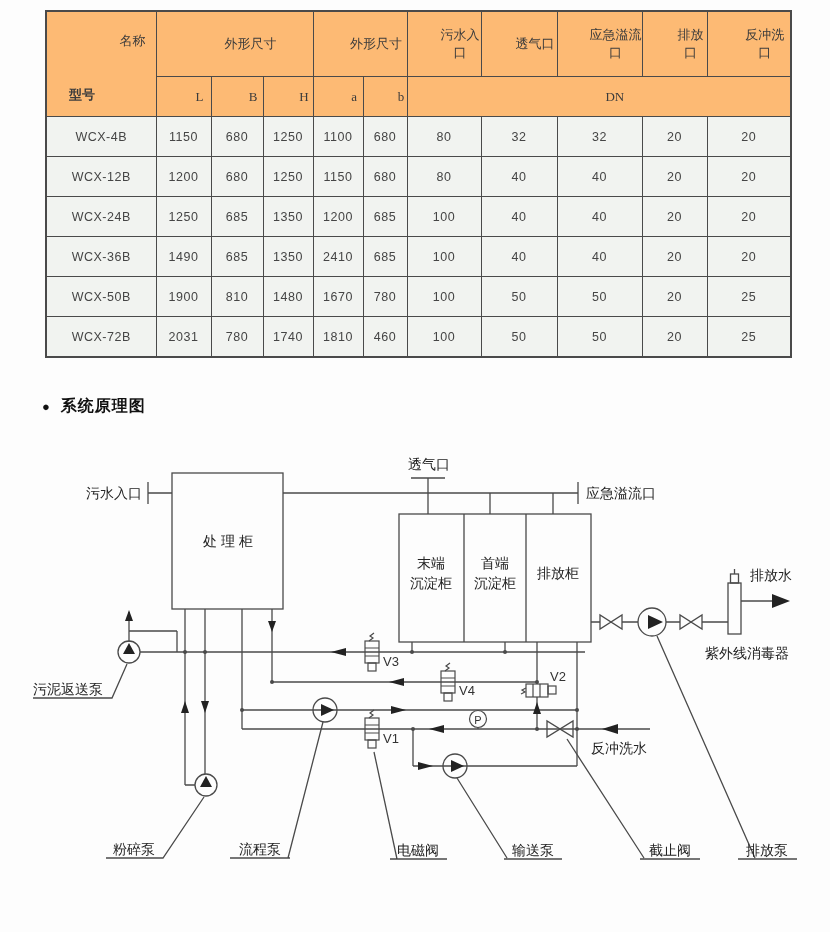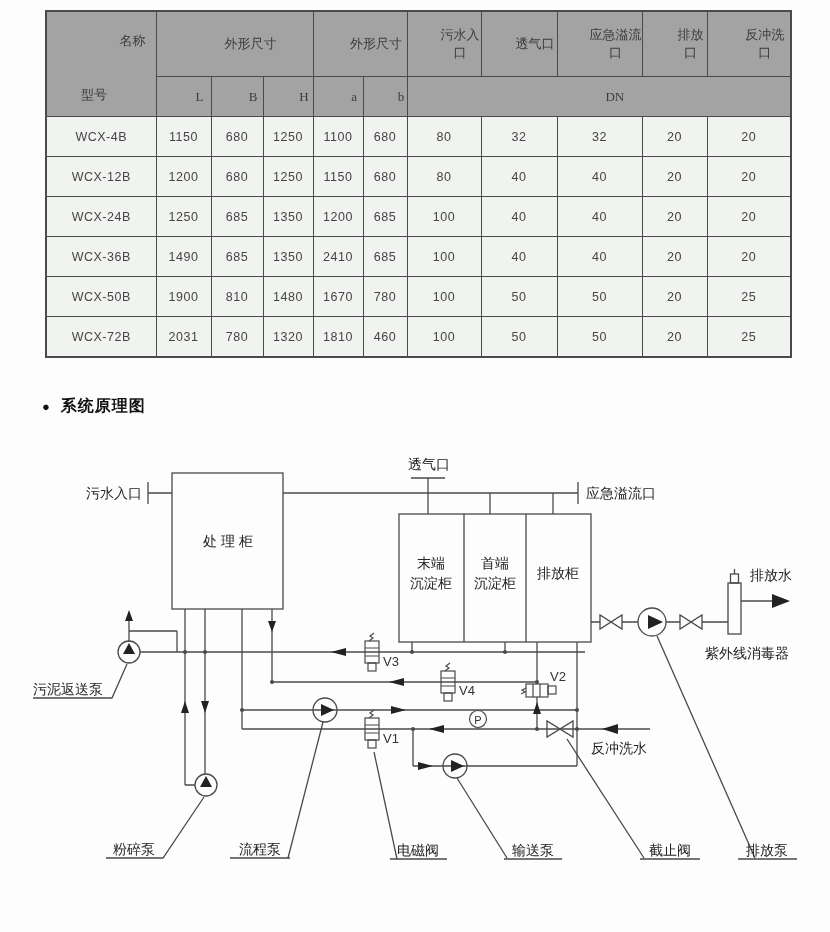--- a/index.html
+++ b/index.html
@@ -13,40 +13,40 @@
   table.spec{
     border-collapse:collapse;table-layout:fixed;width:745px;
     border:2px solid #4a4a4a;
     font-size:13px;color:#3b3b3b;
   }
   table.spec th,table.spec td{
     border:1px solid #4a4a4a;text-align:center;vertical-align:middle;
     padding:0;overflow:hidden;
   }
   table.spec th{
-    background:#a3a3a3;font-weight:normal;
+    background:#fdba74;font-weight:normal;
     font-family:"Liberation Serif","DejaVu Serif",serif;
     padding-left:32px;
   }
   table.spec td{
     background:#f1f3f0;
     font-family:"Liberation Sans","DejaVu Sans",sans-serif;
     font-size:12.5px;color:#454545;letter-spacing:.5px;
   }
   tr.hrow1 th{height:64px;}
   tr.hrow2 th{height:39px;}
   tr.drow td{height:39px;}
   th.corner{
     position:relative;
     background-image:linear-gradient(to bottom right,
       transparent calc(50% - .7px), #4a4a4a calc(50% - .7px),
       #4a4a4a calc(50% + .7px), transparent calc(50% + .7px));
   }
   th.corner .c-top{position:absolute;top:20px;right:10px;}
-  th.corner .c-bot{position:absolute;bottom:12px;left:34px;}
+  th.corner .c-bot{position:absolute;bottom:12px;left:22px;font-weight:bold;}
   th.sub{font-family:"Liberation Sans","DejaVu Sans",sans-serif;font-size:13px;}
   
   .sec-title{
     position:absolute;left:42px;top:396px;font-size:16px;font-weight:bold;
     letter-spacing:1px;color:#111;display:flex;align-items:center;gap:10px;
   }
   .sec-title .bullet{font-size:13px;line-height:1;}
   
   svg.diagram{position:absolute;left:0;top:0;}
   svg.diagram text{
@@ -163,21 +163,21 @@
           <td>100</td>
           <td>50</td>
           <td>50</td>
           <td>20</td>
           <td>25</td>
         </tr>
         <tr class="drow">
           <td>WCX-72B</td>
           <td>2031</td>
           <td>780</td>
-          <td>1320</td>
+          <td>1740</td>
           <td>1810</td>
           <td>460</td>
           <td>100</td>
           <td>50</td>
           <td>50</td>
           <td>20</td>
           <td>25</td>
         </tr>
       </tbody>
   </table>

